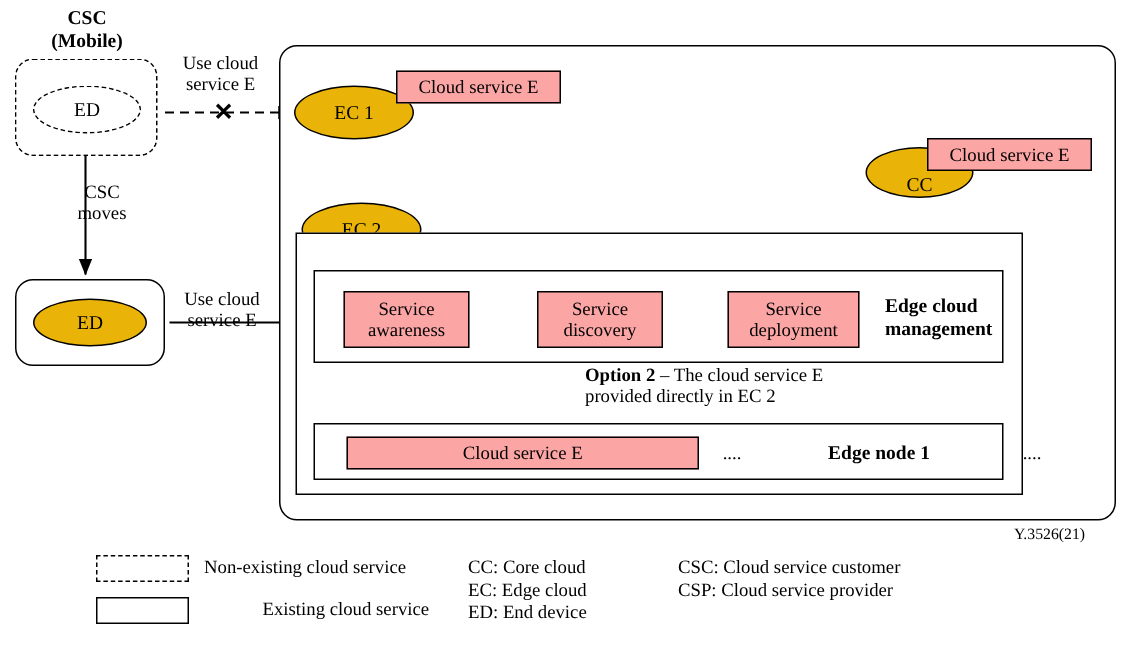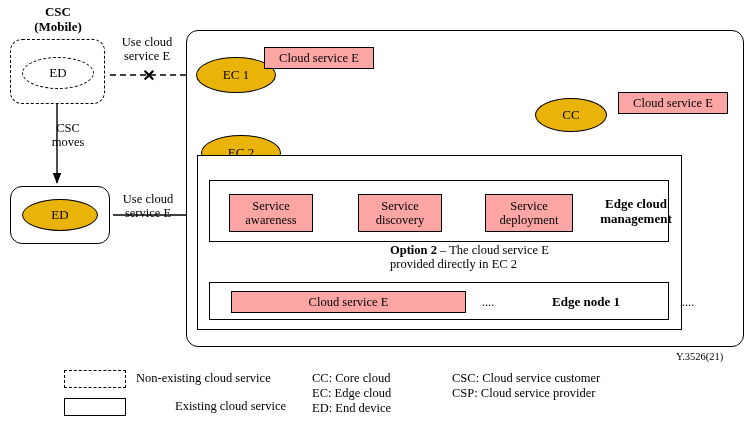--- a/index.html
+++ b/index.html
@@ -94,21 +94,21 @@
   <div class="abs solid-box rounded" style="left:186px;top:30px;width:558px;height:317px;"></div>
 
   <div class="abs ellipse ctr lbl13" style="left:196px;top:57px;width:80px;height:36px;">
     <span>EC 1</span>
   </div>
 
   <div class="abs thin-box ctr lbl" style="left:264px;top:47px;width:110px;height:22px;">
     <span>Cloud service E</span>
   </div>
 
-  <div class="abs ellipse ctr lbl13" style="left:535px;top:98px;width:72px;height:34px;">
+  <div class="abs ellipse ctr lbl13" style="left:577px;top:98px;width:72px;height:34px;align-items:flex-end;">
     <span>CC</span>
   </div>
   <div class="abs thin-box ctr lbl" style="left:618px;top:92px;width:110px;height:22px;">
     <span>Cloud service E</span>
   </div>
 
   <div class="abs ellipse ctr lbl13" style="left:201px;top:135px;width:80px;height:36px;">
     <span>EC 2</span>
   </div>
 
@@ -124,21 +124,21 @@
   <div class="abs thin-box ctr lbl" style="left:358px;top:194px;width:84px;height:38px;flex-direction:column;">
     <span>Service</span>
     <span>discovery</span>
   </div>
 
   <div class="abs thin-box ctr lbl" style="left:485px;top:194px;width:88px;height:38px;flex-direction:column;">
     <span>Service</span>
     <span>deployment</span>
   </div>
 
-  <div class="abs ctr bold lbl13" style="left:590px;top:193px;width:92px;height:38px;flex-direction:column;align-items:center;">
+  <div class="abs ctr bold lbl13" style="left:590px;top:193px;width:92px;height:38px;flex-direction:column;align-items:flex-start;">
     <span>Edge cloud</span>
     <span>management</span>
   </div>
 
   <div class="abs lbl" style="left:390px;top:243px;width:250px;height:34px;">
     <div>
       <span class="bold">Option 2</span><span> – The cloud service E</span>
     </div>
     <div>provided directly in EC 2</div>
   </div>

